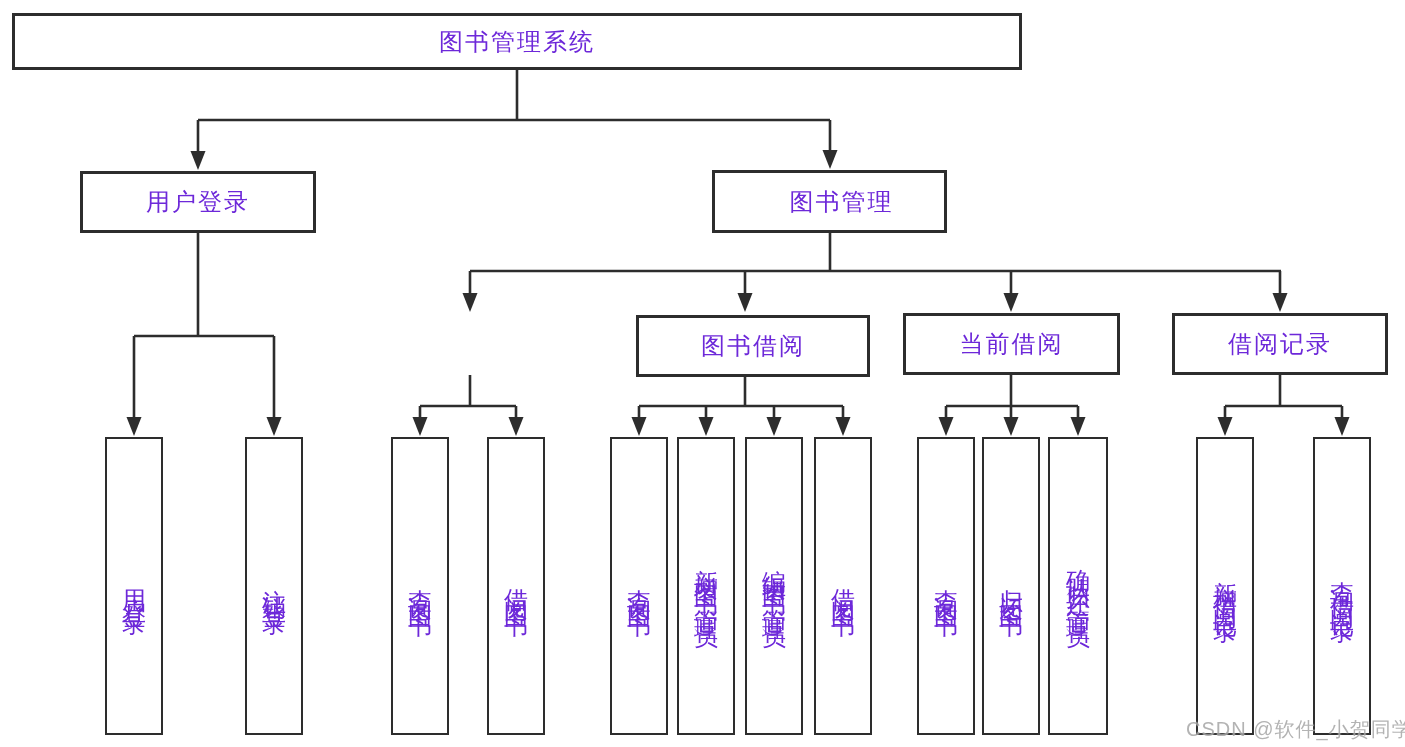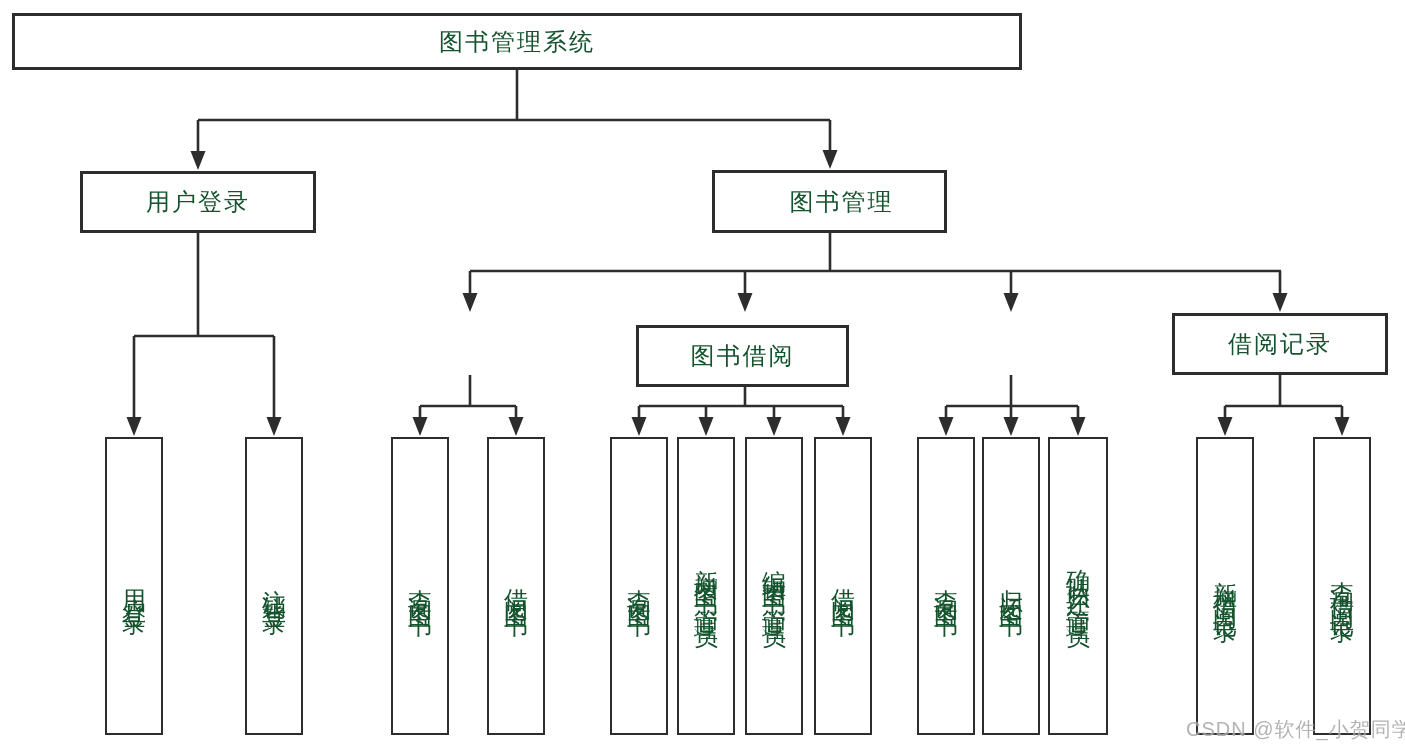--- a/index.html
+++ b/index.html
@@ -17,21 +17,21 @@
     width: 1405px; height: 747px;
   }
   .node {
     position: absolute;
     box-sizing: border-box;
     border: 3px solid #2d2d2d;
     background: #ffffff;
     display: flex;
     align-items: center;
     justify-content: center;
-    color: #14532d;
+    color: #6d28d9;
     text-align: right;
   }
   .h-node span {
     font-size: 24px;
     letter-spacing: 2px;
     white-space: nowrap;
   }
   .leaf { border-width: 2.5px; }
   .leaf span {
     writing-mode: vertical-rl;
@@ -93,22 +93,25 @@
     <span>图书管理系统</span>
   </div>
 
   <div class="node h-node" style="left:80px; top:171px; width:236px; height:62px;">
     <span>用户登录</span>
   </div>
   <div class="node h-node" style="left:712px; top:170px; width:235px; height:63px;padding-left:24px;">
     <span>图书管理</span>
   </div>
 
-  <div class="node h-node" style="left:636px; top:325px; width:213px; height:62px;">
+  <div class="node h-node" style="left:636px; top:315px; width:234px; height:62px;">
     <span>图书借阅</span>
+  </div>
+  <div class="node h-node" style="left:903px; top:313px; width:217px; height:62px;">
+    <span>当前借阅</span>
   </div>
   <div class="node h-node" style="left:1172px; top:313px; width:216px; height:62px;">
     <span>借阅记录</span>
   </div>
 
   <div class="node leaf" style="left:105px; top:437px; width:58px; height:298px;">
     <span>用户登录</span>
   </div>
   <div class="node leaf" style="left:245px; top:437px; width:58px; height:298px;">
     <span>注销登录</span>

